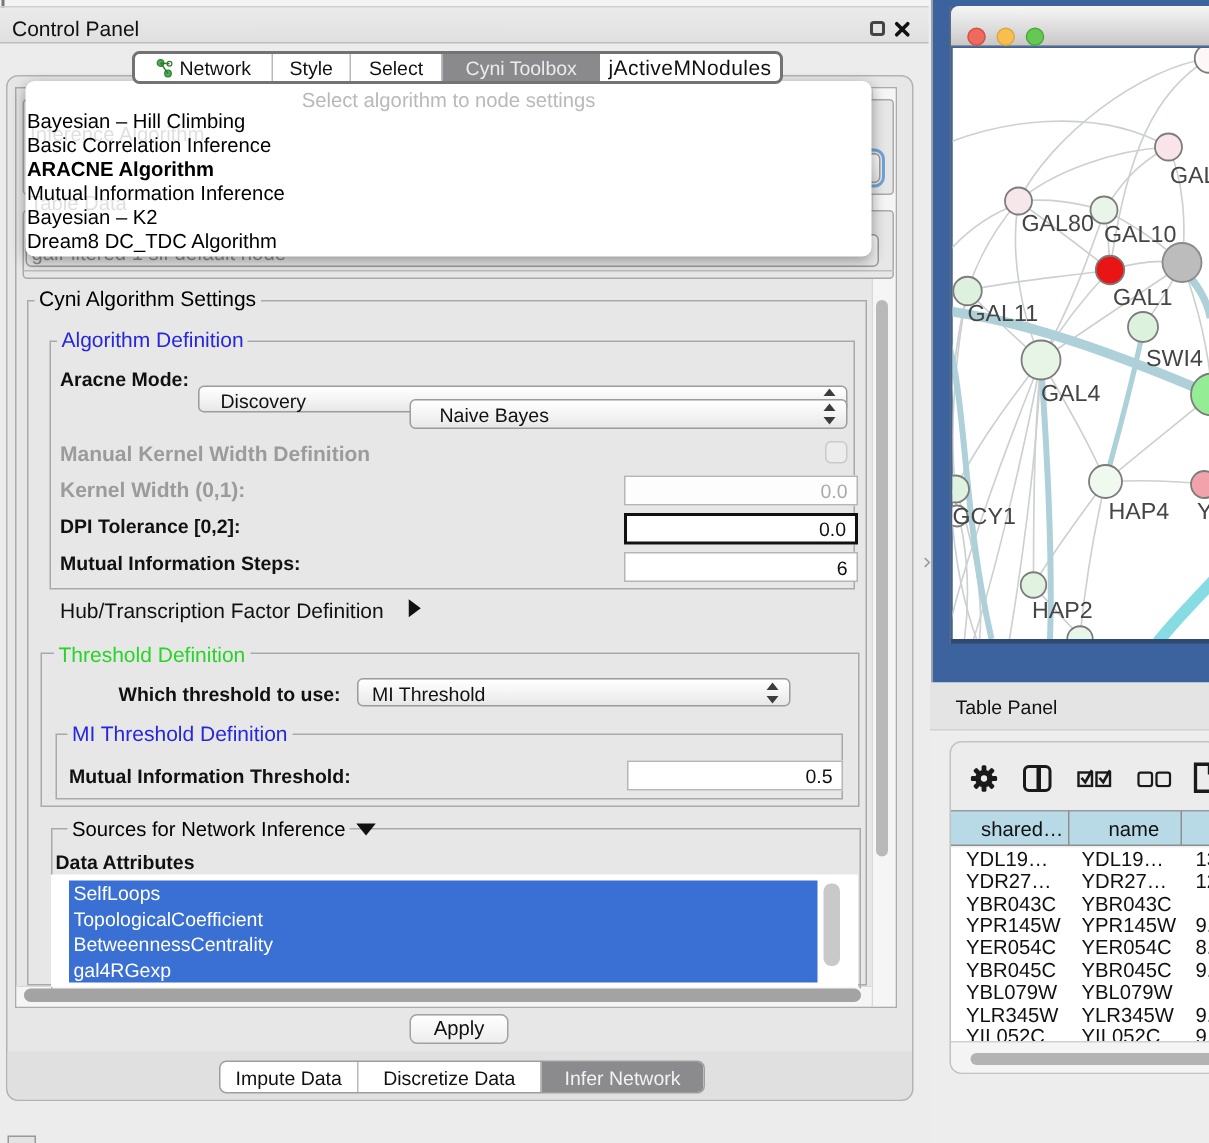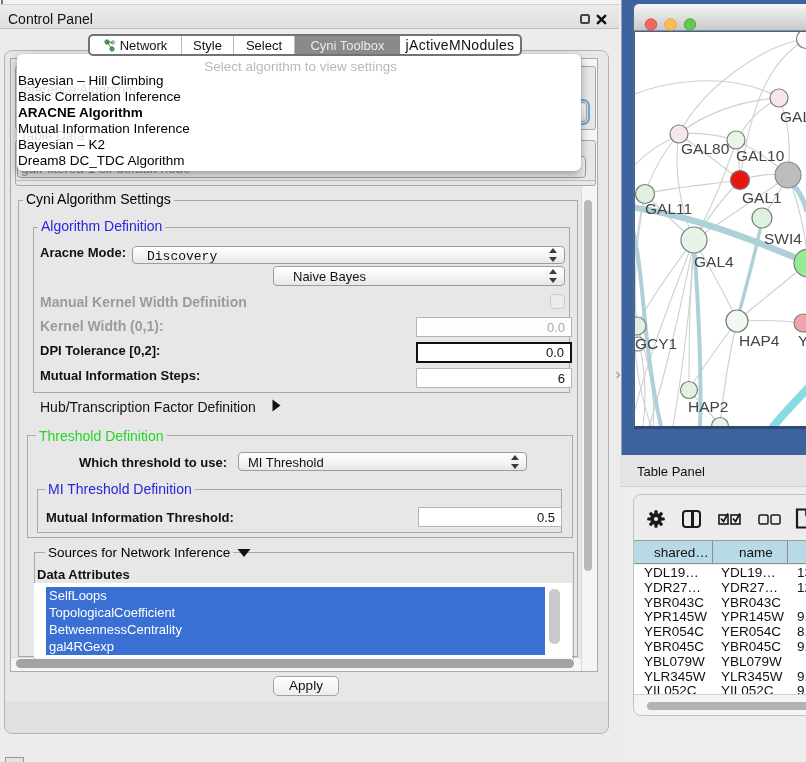--- a/index.html
+++ b/index.html
@@ -45,21 +45,21 @@
 <div class="abs" style="left:11px;top:657px;width:570px;height:14px;background:#f5f5f5;border-top:1px solid #d9d9d9;"></div>
 <div class="abs" style="left:16px;top:659px;width:558px;height:9px;background:#a3a3a3;border-radius:4.5px;"></div>
 
 <div class="grp" style="left:18px;top:200px;width:560px;height:457px;border-radius:0;"></div>
 <div class="grp-t" style="left:23px;top:193px;">Cyni Algorithm Settings</div>
 
 <div class="grp" style="left:33px;top:227px;width:537px;height:166px;border-radius:0;"></div>
 <div class="grp-t" style="left:38px;top:220px;color:#2626dd;">Algorithm Definition</div>
 
 <div class="lbl b" style="left:40px;top:245px;">Aracne Mode:</div>
-<div class="combo" style="left:132px;top:246px;width:433px;height:18px;font-family:Liberation Mono, monospace;">
+<div class="combo" style="left:132px;top:257px;width:433px;height:18px;">
       <span class="tx" style="left:14px;">Discovery</span>
       <span class="ar"></span>
     </div>
 <div class="combo" style="left:273px;top:266px;width:292px;height:20px;">
       <span class="tx" style="left:19px;">Naive Bayes</span>
       <span class="ar"></span>
     </div>
 
 <div class="glbl" style="left:40px;top:294px;">Manual Kernel Width Definition</div>
 <div class="abs" style="left:550px;top:294px;width:15px;height:15px;background:#ececec;border:1px solid #c9c9c9;border-radius:4px;"></div>
@@ -110,21 +110,21 @@
 <div class="grp" style="left:15px;top:140px;width:581px;height:46px;background:#e7e7e7;"></div>
 <div class="combo" style="left:17px;top:156px;width:569px;height:22px;color:#8f8f8f;">
       <span class="tx" style="left:3px;top:4px;font-size:13.5px;">galFiltered 1 sif default node</span>
     </div>
 <div class="abs" style="left:16px;top:180px;width:580px;height:1px;background:#bdbdbd;"></div>
 
 <div class="abs" style="left:17px;top:54px;width:564px;height:117px;background:#fff;border-radius:6px;box-shadow:0 3px 9px rgba(0,0,0,0.38);"></div>
 <div class="abs" style="left:17px;top:54px;width:564px;height:117px;font-size:13.5px;color:#000;">
   <div class="abs" style="left:3px;top:28px;color:rgba(80,80,80,0.18);">Inference Algorithm</div>
   <div class="abs" style="left:3px;top:74px;color:rgba(80,80,80,0.18);">Table Data</div>
-  <div class="abs" style="right:184px;top:5px;color:#b9b9b9;">Select algorithm to view settings</div>
+  <div class="abs" style="right:184px;top:5px;color:#b9b9b9;">Select algorithm to node settings</div>
   <div class="abs" style="left:1px;top:19px;line-height:16px;">
     Bayesian – Hill Climbing<br>
     Basic Correlation Inference<br>
     <span class="b">ARACNE Algorithm</span><br>
     Mutual Information Inference<br>
     Bayesian – K2<br>
     Dream8 DC_TDC Algorithm
   </div>
 </div>
 
@@ -138,20 +138,25 @@
         </svg>
     Network</div>
   <div style="width:52px;border-right:1px solid #b9b9b9;display:flex;align-items:center;justify-content:center;">Style</div>
   <div style="width:61px;border-right:1px solid #b9b9b9;display:flex;align-items:center;justify-content:center;">Select</div>
   <div style="width:105px;background:#8a8a8d;color:#ebebeb;display:flex;align-items:center;justify-content:center;">Cyni Toolbox</div>
   <div style="flex:1;display:flex;align-items:center;justify-content:center;font-size:14px;letter-spacing:0.3px;">jActiveMNodules</div>
 </div>
 
 <div class="abs" style="left:5px;top:701px;width:603px;height:32px;background:#e0e0e0;border-radius:0 0 8px 8px;"></div>
 <div class="abs" style="left:273px;top:676px;width:66px;height:20px;background:linear-gradient(#ffffff,#ededed);border:1px solid #a2a2a2;border-radius:5px;font-size:13.5px;color:#111;text-align:center;line-height:18px;">Apply</div>
+<div class="abs" style="left:146px;top:707px;width:324px;height:22px;background:#fff;border:1px solid #9e9e9e;border-radius:5px;overflow:hidden;display:flex;font-size:13px;color:#111;">
+  <div style="width:92px;border-right:1px solid #b9b9b9;display:flex;align-items:center;justify-content:center;">Impute Data</div>
+  <div style="width:122px;border-right:1px solid #b9b9b9;display:flex;align-items:center;justify-content:center;">Discretize Data</div>
+  <div style="flex:1;background:#8b8b8e;color:#f2f2f2;display:flex;align-items:center;justify-content:center;">Infer Network</div>
+</div>
 <div class="abs" style="left:5px;top:757px;width:19px;height:8px;background:#e3e3e3;border:1px solid #999;"></div>
 
 <svg class="abs" style="left:615px;top:371px;" width="6" height="8" viewBox="0 0 6 8">
       <path d="M1.5 1 L4.5 4 L1.5 7" fill="none" stroke="#9a9a9a" stroke-width="1.1"></path>
     </svg>
 
 <div class="abs" style="left:621px;top:0;width:185px;height:455px;background:#3d639e;border-left:1px solid #9aa0a8;"></div>
 <div class="abs" style="left:633px;top:4px;width:173px;height:425px;border-left:1px solid #5f6a79;">
   <div class="abs" style="left:0;top:0;width:173px;height:27px;background:linear-gradient(#f6f6f6,#c9c9c9);border-bottom:1px solid #8f8f8f;border-top-left-radius:5px;"></div>
   <svg class="abs" style="left:10px;top:14px;" width="70" height="13" viewBox="0 0 70 13">

